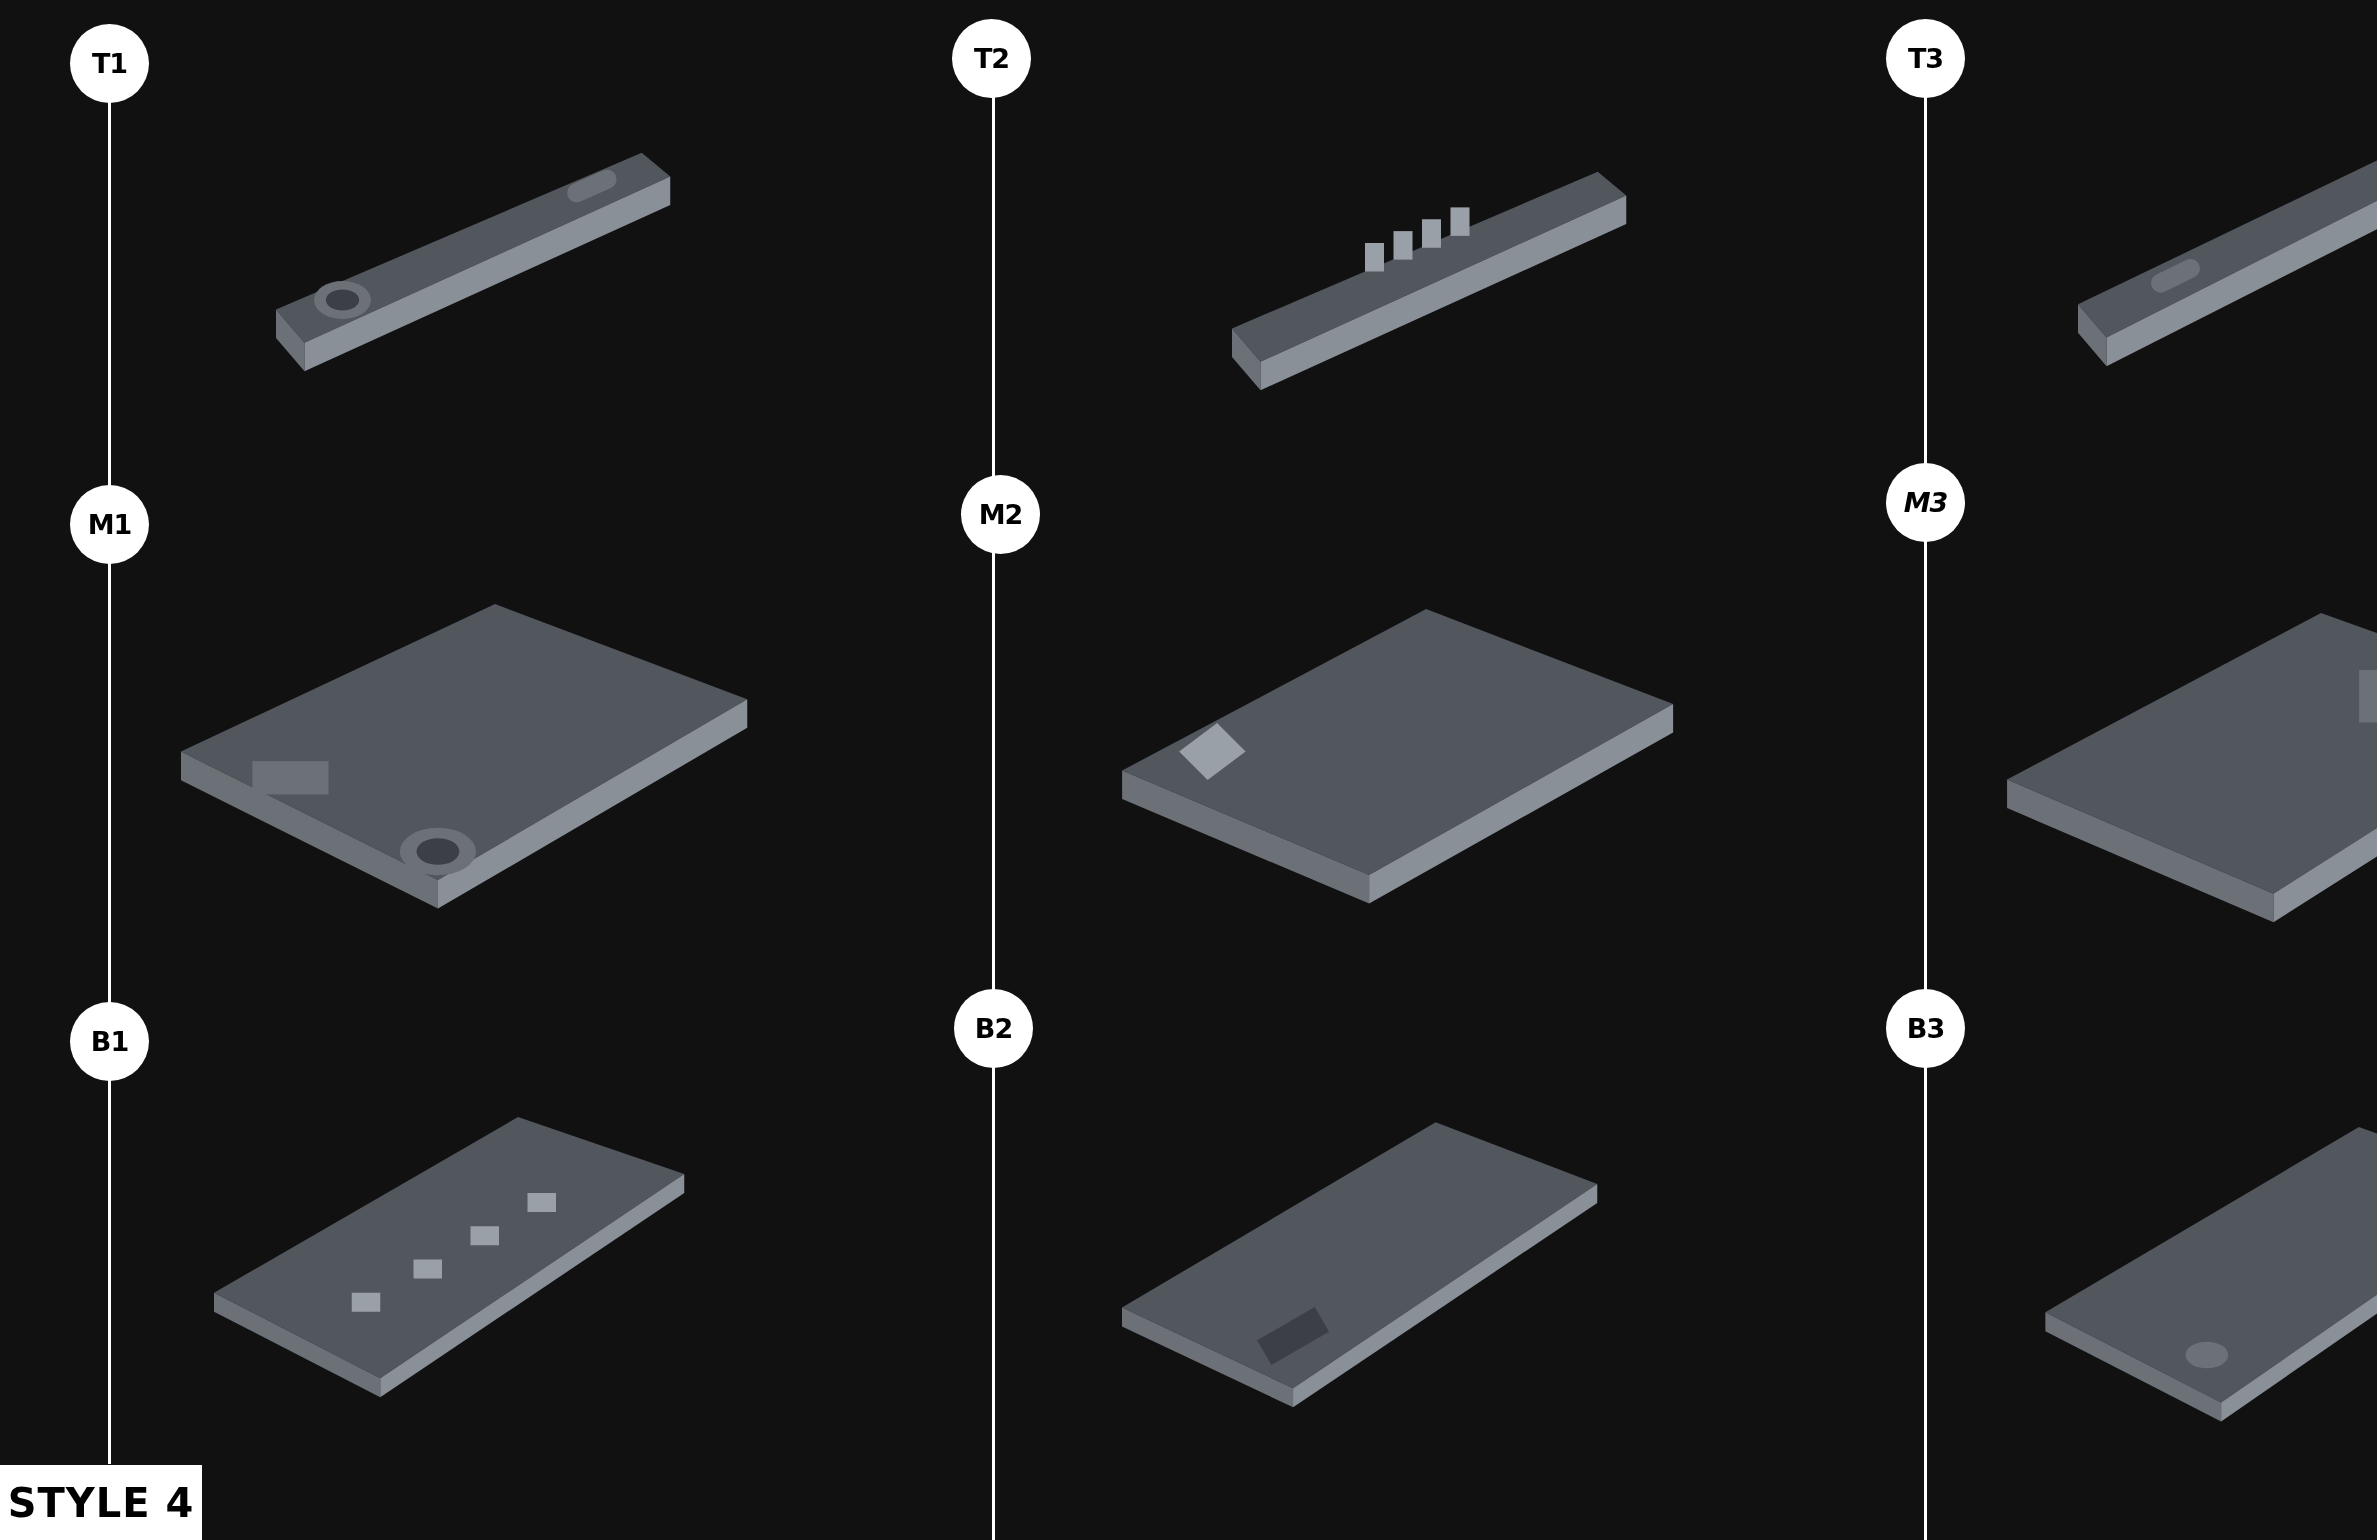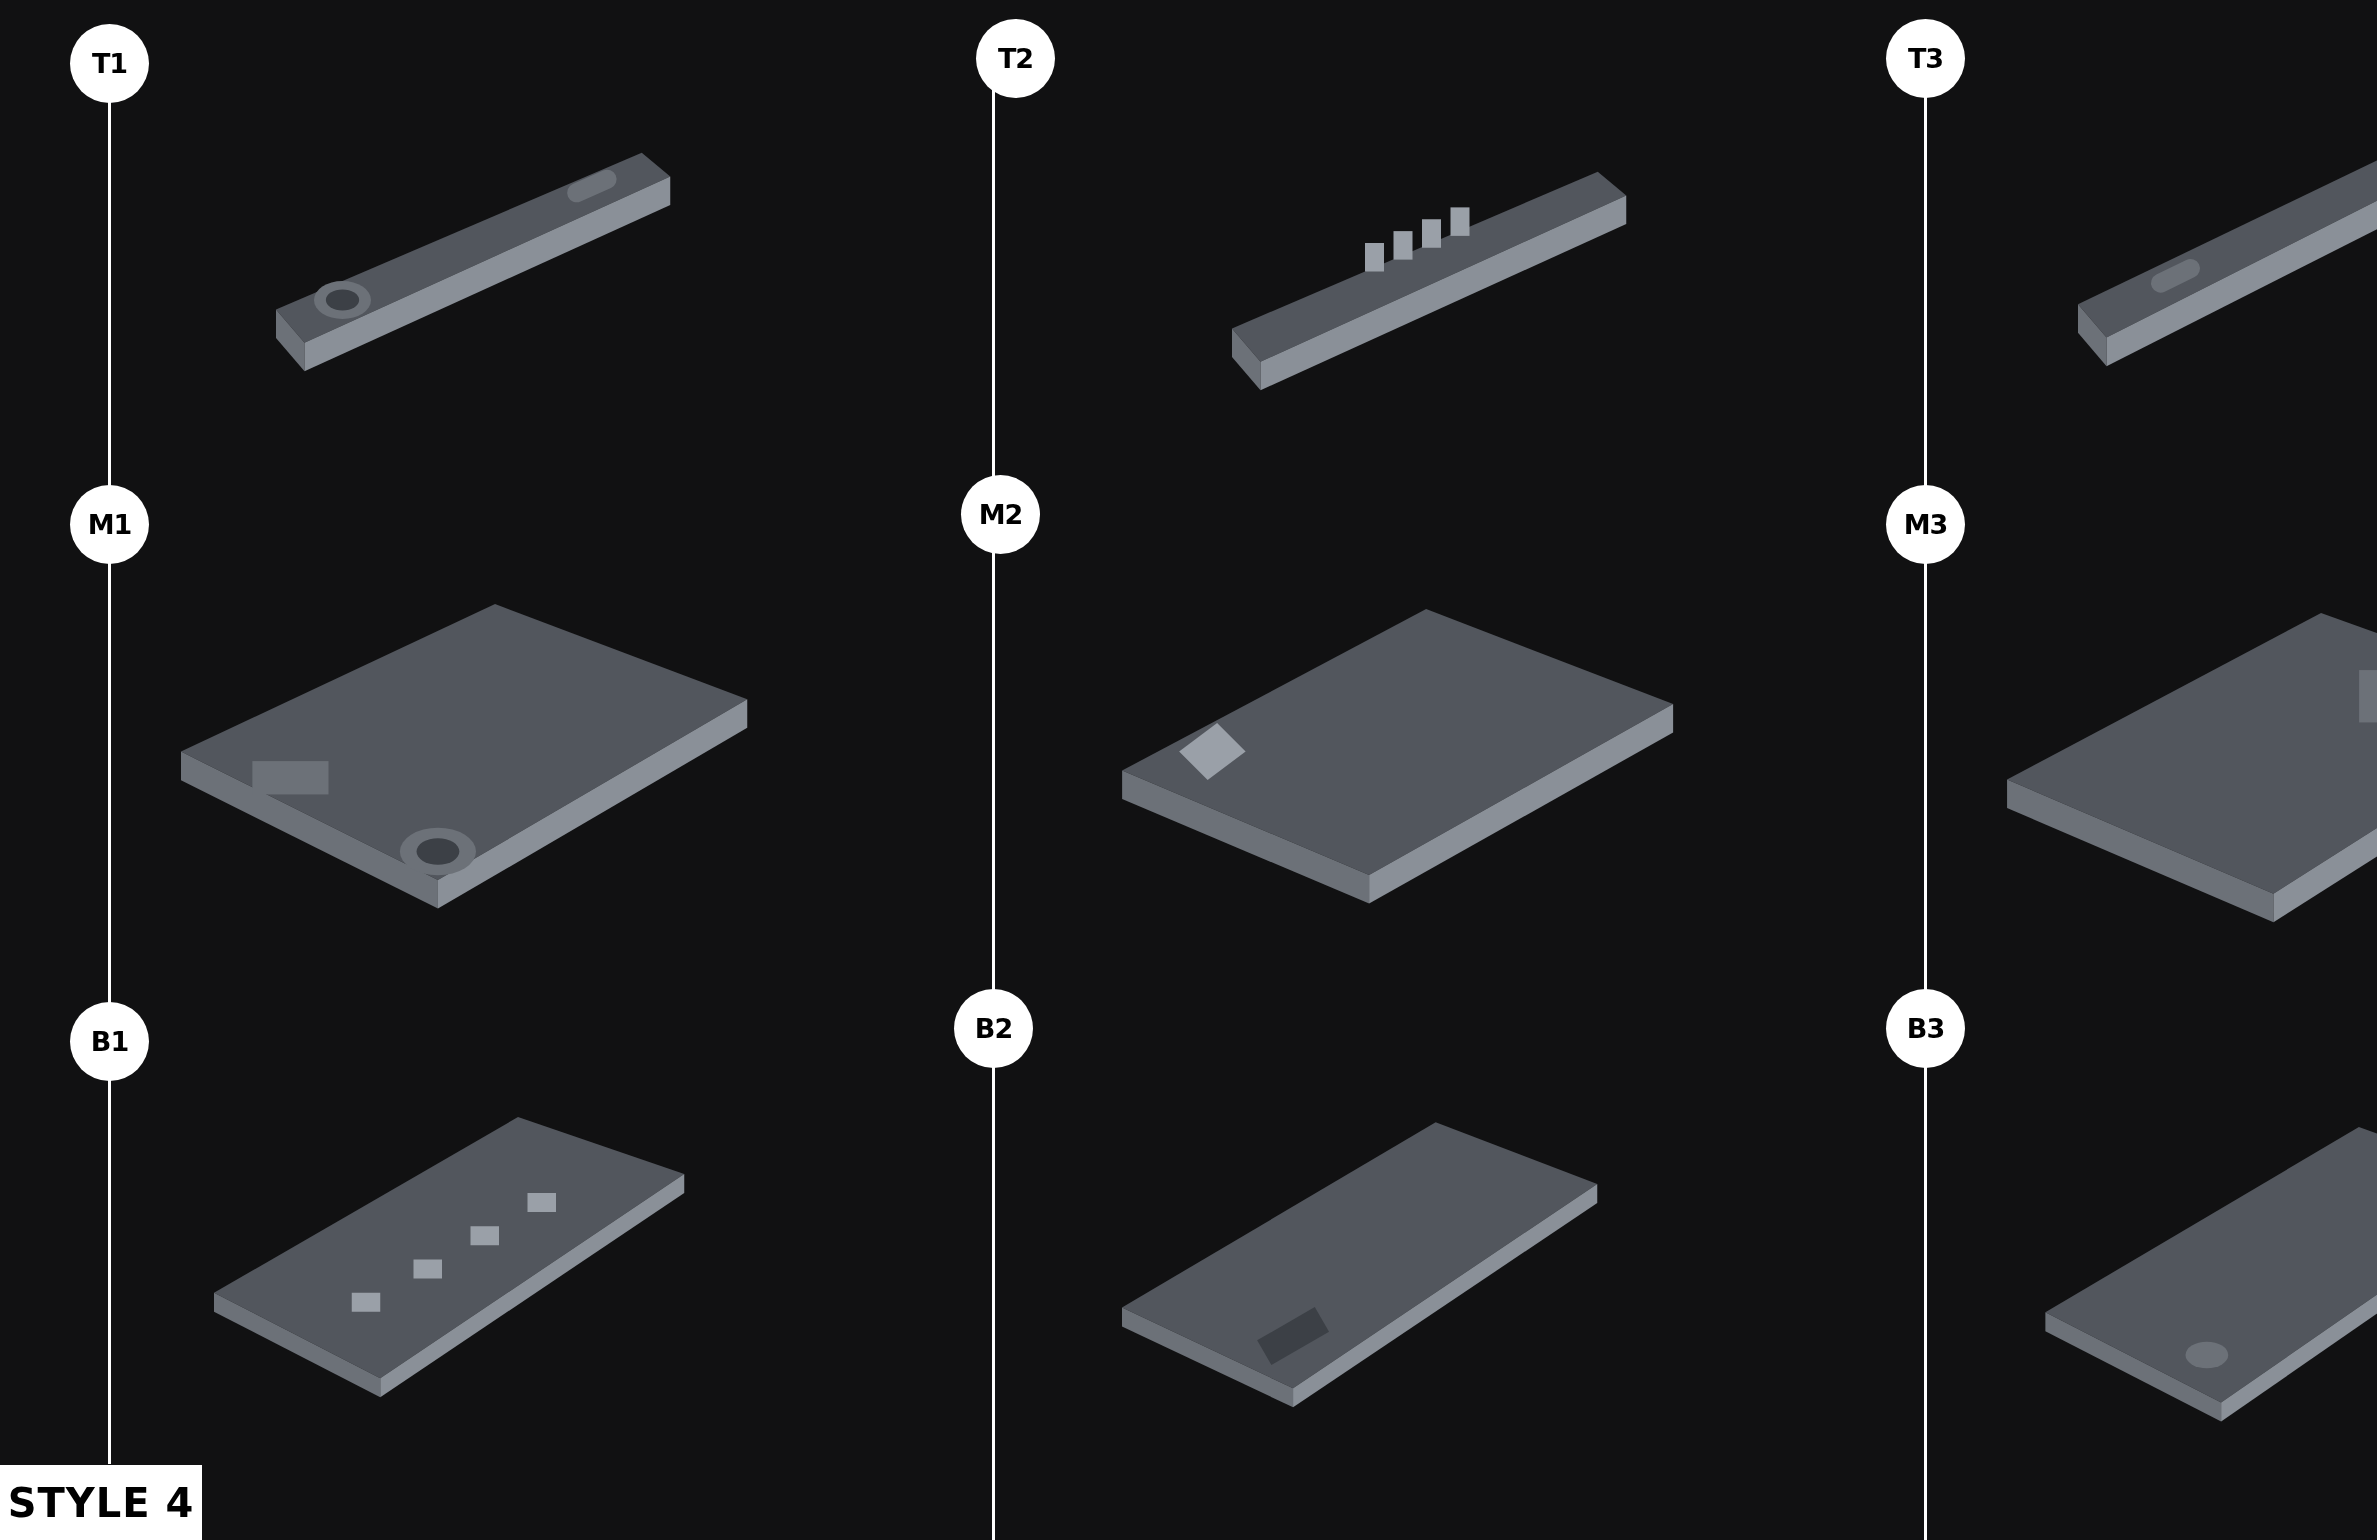--- a/index.html
+++ b/index.html
@@ -14,26 +14,26 @@
 <body>
 
 <div class="vline" style="left:108px;top:64px;height:1400px;"></div>
 <div class="vline" style="left:992px;top:59px;height:1481px;"></div>
 <div class="vline" style="left:1924px;top:59px;height:1481px;"></div>
 
 <div class="badge" style="left:70px;top:24px;">T1</div>
 <div class="badge" style="left:70px;top:485px;">M1</div>
 <div class="badge" style="left:70px;top:1002px;">B1</div>
 
-<div class="badge" style="left:976px;top:19px;text-align:right;">T2</div>
+<div class="badge" style="left:952px;top:19px;text-align:right;">T2</div>
 <div class="badge" style="left:954px;top:475px;margin-left:7px;">M2</div>
 <div class="badge" style="left:954px;top:989px;">B2</div>
 
 <div class="badge" style="left:1886px;top:19px;">T3</div>
-<div class="badge" style="left:1886px;top:485px;">M3</div>
+<div class="badge" style="left:1886px;top:463px;font-style:italic;">M3</div>
 <div class="badge" style="left:1886px;top:989px;">B3</div>
 
 <div class="tile" style="left:276px;top:143px;width:399px;height:238px;">
   <svg viewBox="0 0 840 500">
       <polygon points="0,350 770,20 830,70 60,420" fill="#52565d"></polygon>
       <polygon points="0,350 60,420 60,480 0,410" fill="#6c7178"></polygon>
       <polygon points="60,420 830,70 830,130 60,480" fill="#8a9098"></polygon>
       <ellipse cx="140" cy="330" rx="60" ry="40" fill="#6c7178"></ellipse>
       <ellipse cx="140" cy="330" rx="35" ry="22" fill="#3c4046"></ellipse>
       <rect x="610" y="70" width="110" height="40" rx="20" transform="rotate(-24 665 90)" fill="#6c7178"></rect>

